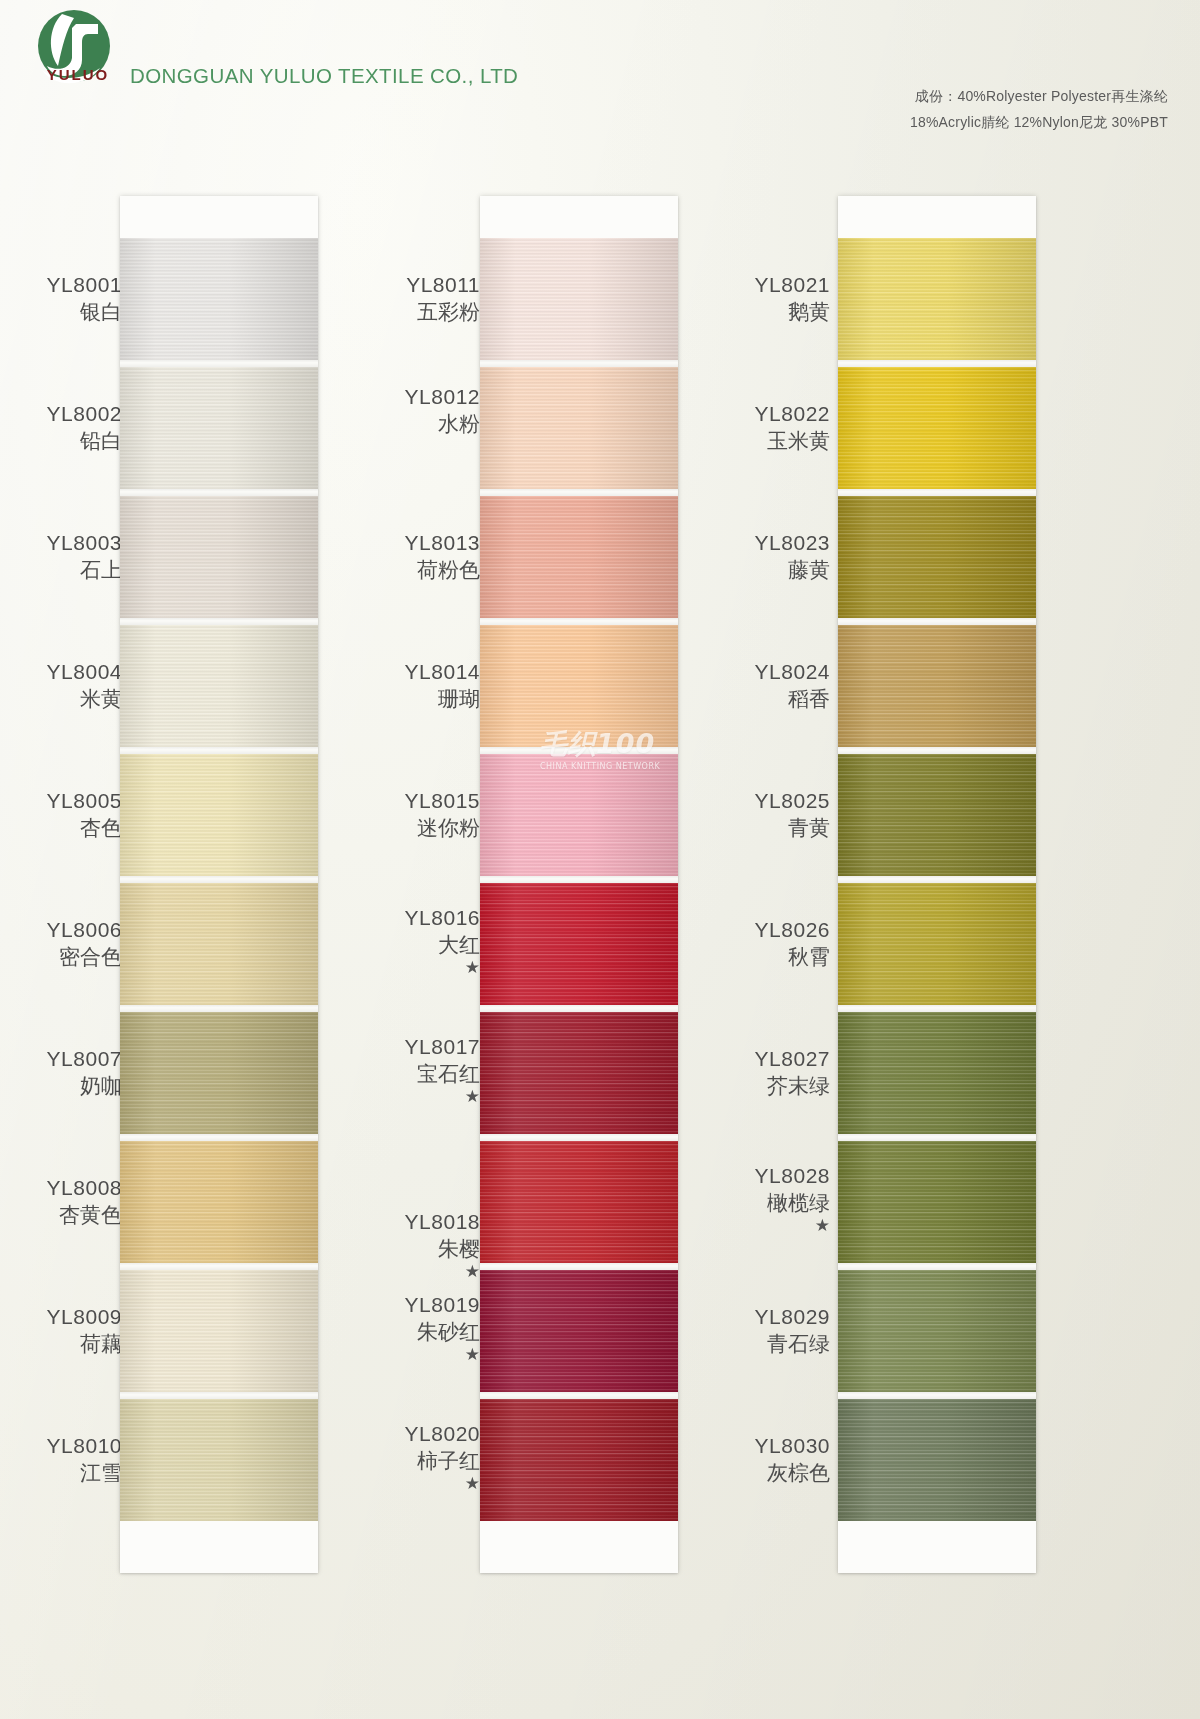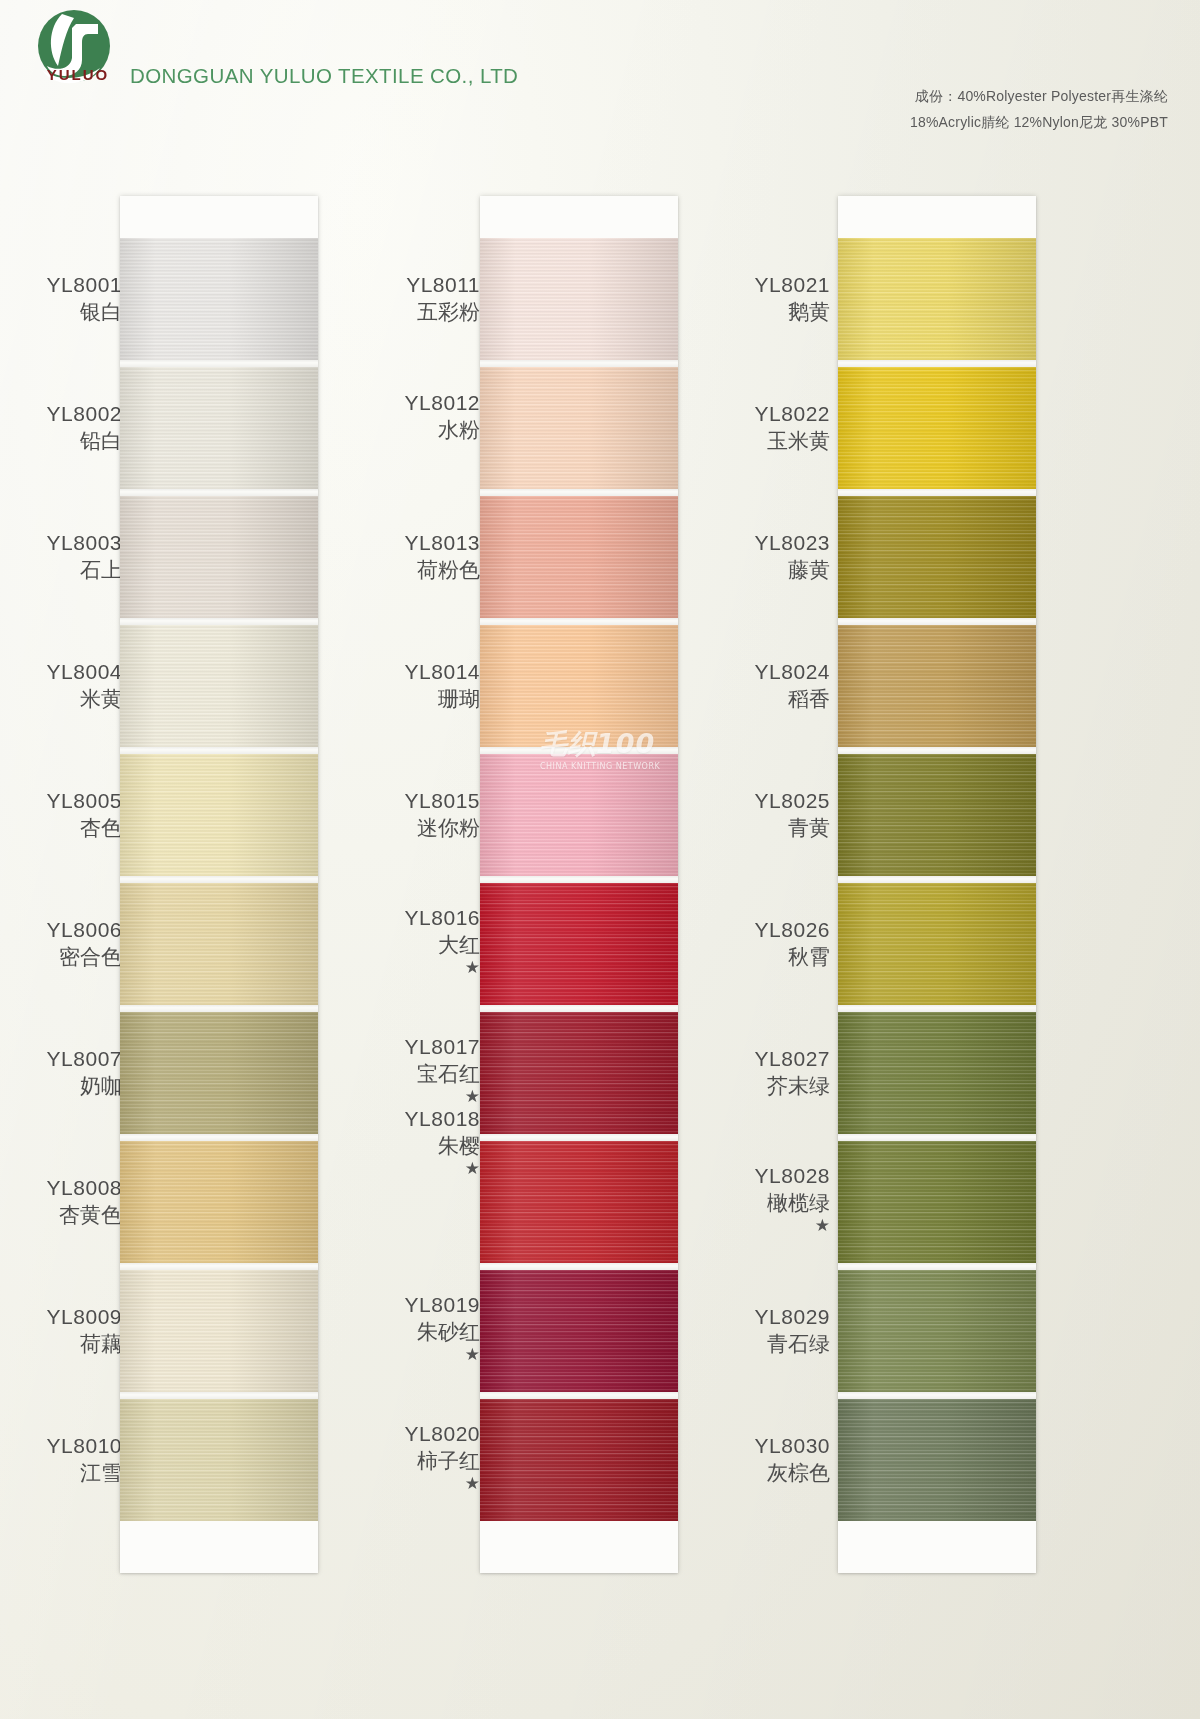--- a/index.html
+++ b/index.html
@@ -217,21 +217,21 @@
       <div class="gap" style="height: 7px;"></div>
       <div class="swatch" title="YL8010 江雪" style="height: 122px; background: rgb(222, 214, 173);"></div>
       <div class="cap" style="height: 52px;"></div>
     </div>
   </div>
 <div class="col col-2" id="col-1">
     <div class="lab" style="top: 76px;">
       <span class="code">YL8011</span>
       <span class="name">五彩粉</span>
     </div>
-    <div class="lab" style="top: 194px;">
+    <div class="lab" style="top: 188px;">
       <span class="code">YL8012</span>
       <span class="name">水粉</span>
     </div>
     <div class="lab" style="top: 334px;">
       <span class="code">YL8013</span>
       <span class="name">荷粉色</span>
     </div>
     <div class="lab" style="top: 463px;">
       <span class="code">YL8014</span>
       <span class="name">珊瑚</span>
@@ -243,21 +243,21 @@
     <div class="lab" style="top: 709px;">
       <span class="code">YL8016</span>
       <span class="name">大红</span>
       <span class="star">★</span>
     </div>
     <div class="lab" style="top: 838px;">
       <span class="code">YL8017</span>
       <span class="name">宝石红</span>
       <span class="star">★</span>
     </div>
-    <div class="lab" style="top: 910px; text-align: right;">
+    <div class="lab" style="top: 1013px; text-align: right;">
       <span class="code">YL8018</span>
       <span class="name">朱樱</span>
       <span class="star">★</span>
     </div>
     <div class="lab" style="top: 1096px;">
       <span class="code">YL8019</span>
       <span class="name">朱砂红</span>
       <span class="star">★</span>
     </div>
     <div class="lab" style="top: 1225px;">

